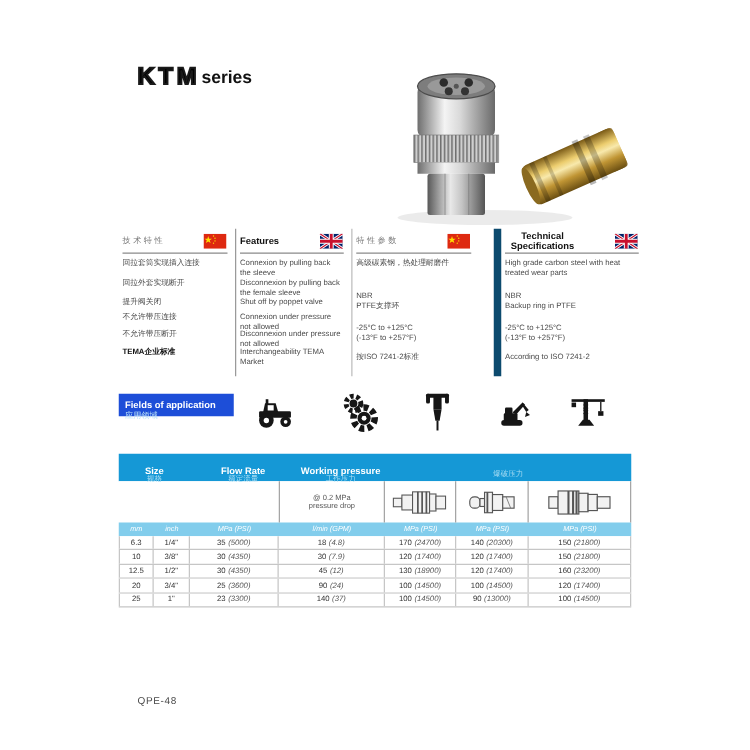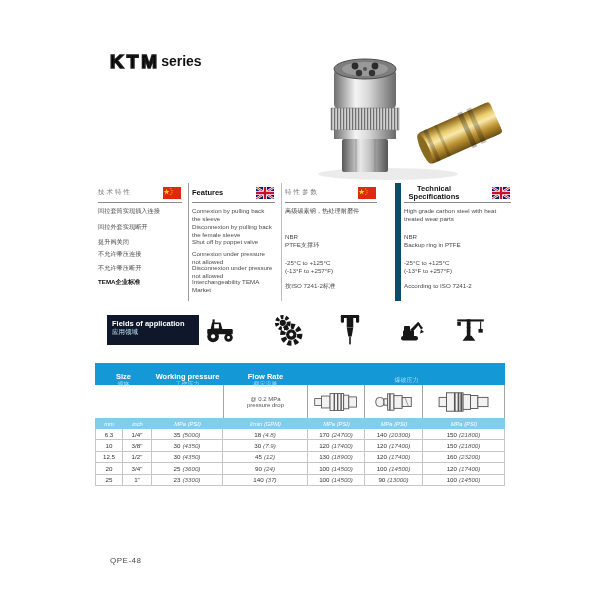--- a/index.html
+++ b/index.html
@@ -31,21 +31,21 @@
   .col-head .hd-en{font-size:7.5px;font-weight:bold;color:#111;line-height:1.05;}
   .flag{width:20px;height:12px;flex:0 0 auto;}
   .itm{position:absolute;left:3px;right:7px;font-size:6.2px;line-height:1.3;color:#4a4a4a;}
   .pre{white-space:pre-line;}
   .bold{font-weight:bold;color:#111;}
   .r0{top:24px}.r1{top:40px}.r2{top:55px}.r3{top:67px}.r4{top:81px}.r5{top:95px}
   .s0{top:24px}.s1{top:50px}.s2{top:76px}.s3{top:99px}
 
   
   .app{position:absolute;left:95px;top:312px;width:410px;height:38px;}
-  .app-box{position:absolute;left:12px;top:3px;width:92px;height:30px;background:#0f172a;color:#fff;padding:4px 5px;box-sizing:border-box;}
+  .app-box{position:absolute;left:0;top:3px;width:92px;height:18px;background:#1d4ed8;color:#fff;padding:4px 5px;box-sizing:border-box;}
   .app-box .en{font-size:7.5px;font-weight:bold;line-height:1.2;}
   .app-box .cn{font-size:6.5px;color:#bfe6f8;}
   .app-icon{position:absolute;top:1px;width:34px;height:34px;}
   .ai0{left:108px}.ai1{left:176px}.ai2{left:238px}.ai3{left:296px}.ai4{left:358px}
 
   
   .tbl{position:absolute;left:95px;top:363px;width:410px;}
   .t-head{display:flex;height:22px;background:#1598d6;color:#fff;text-align:center;}
   .th{display:flex;flex-direction:column;justify-content:center;margin-top:12px;}
   .th .en{font-size:7.5px;font-weight:bold;line-height:1.2;}
@@ -276,27 +276,27 @@
       </g>
     </svg>
   </div>
 
   <div class="tbl">
     <div class="t-head">
       <div class="th hw0">
         <span class="en">Size</span>
         <span class="cn">规格</span>
       </div>
+      <div class="th hw2">
+        <span class="en">Flow Rate</span>
+        <span class="cn">额定流量</span>
+      </div>
       <div class="th hw1">
         <span class="en">Working pressure</span>
         <span class="cn">工作压力</span>
-      </div>
-      <div class="th hw2">
-        <span class="en">Flow Rate</span>
-        <span class="cn">额定流量</span>
       </div>
       <div class="th hw3">
         <span class="cn">爆破压力</span>
       </div>
     </div>
 
     <div class="t-img">
       <div class="ti-blank"></div>
       <div class="ti-note pre">@ 0.2 MPa
 pressure drop</div>

